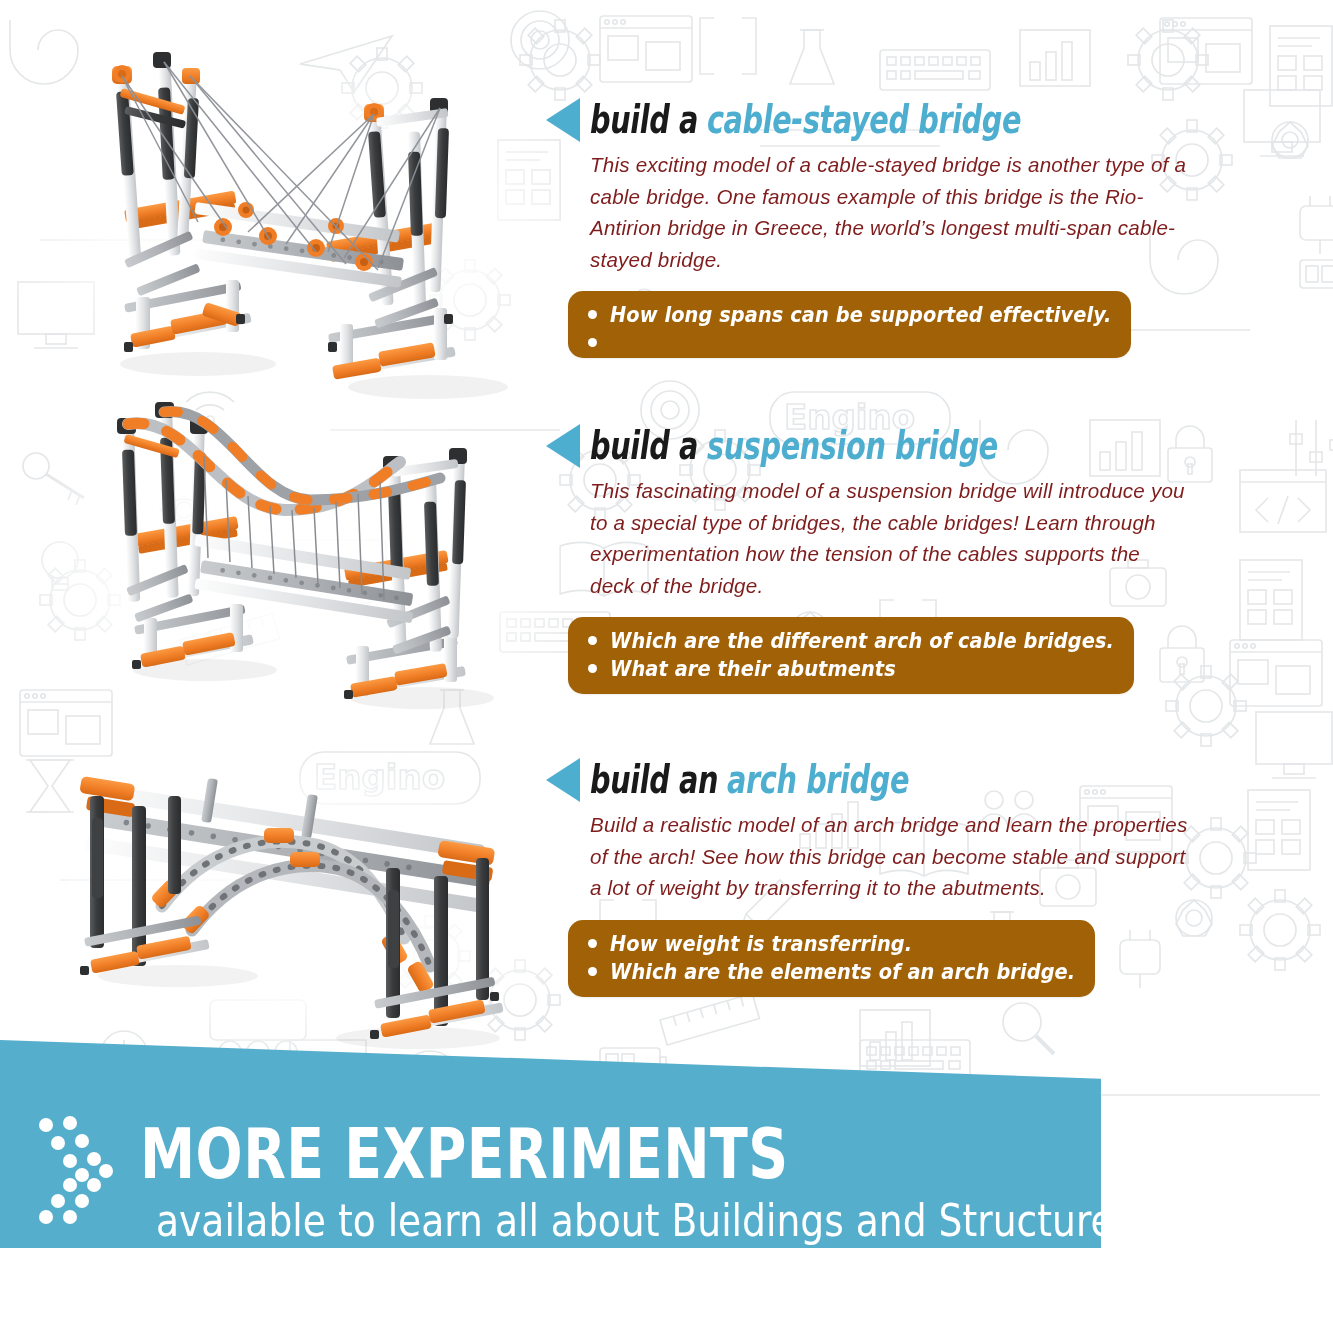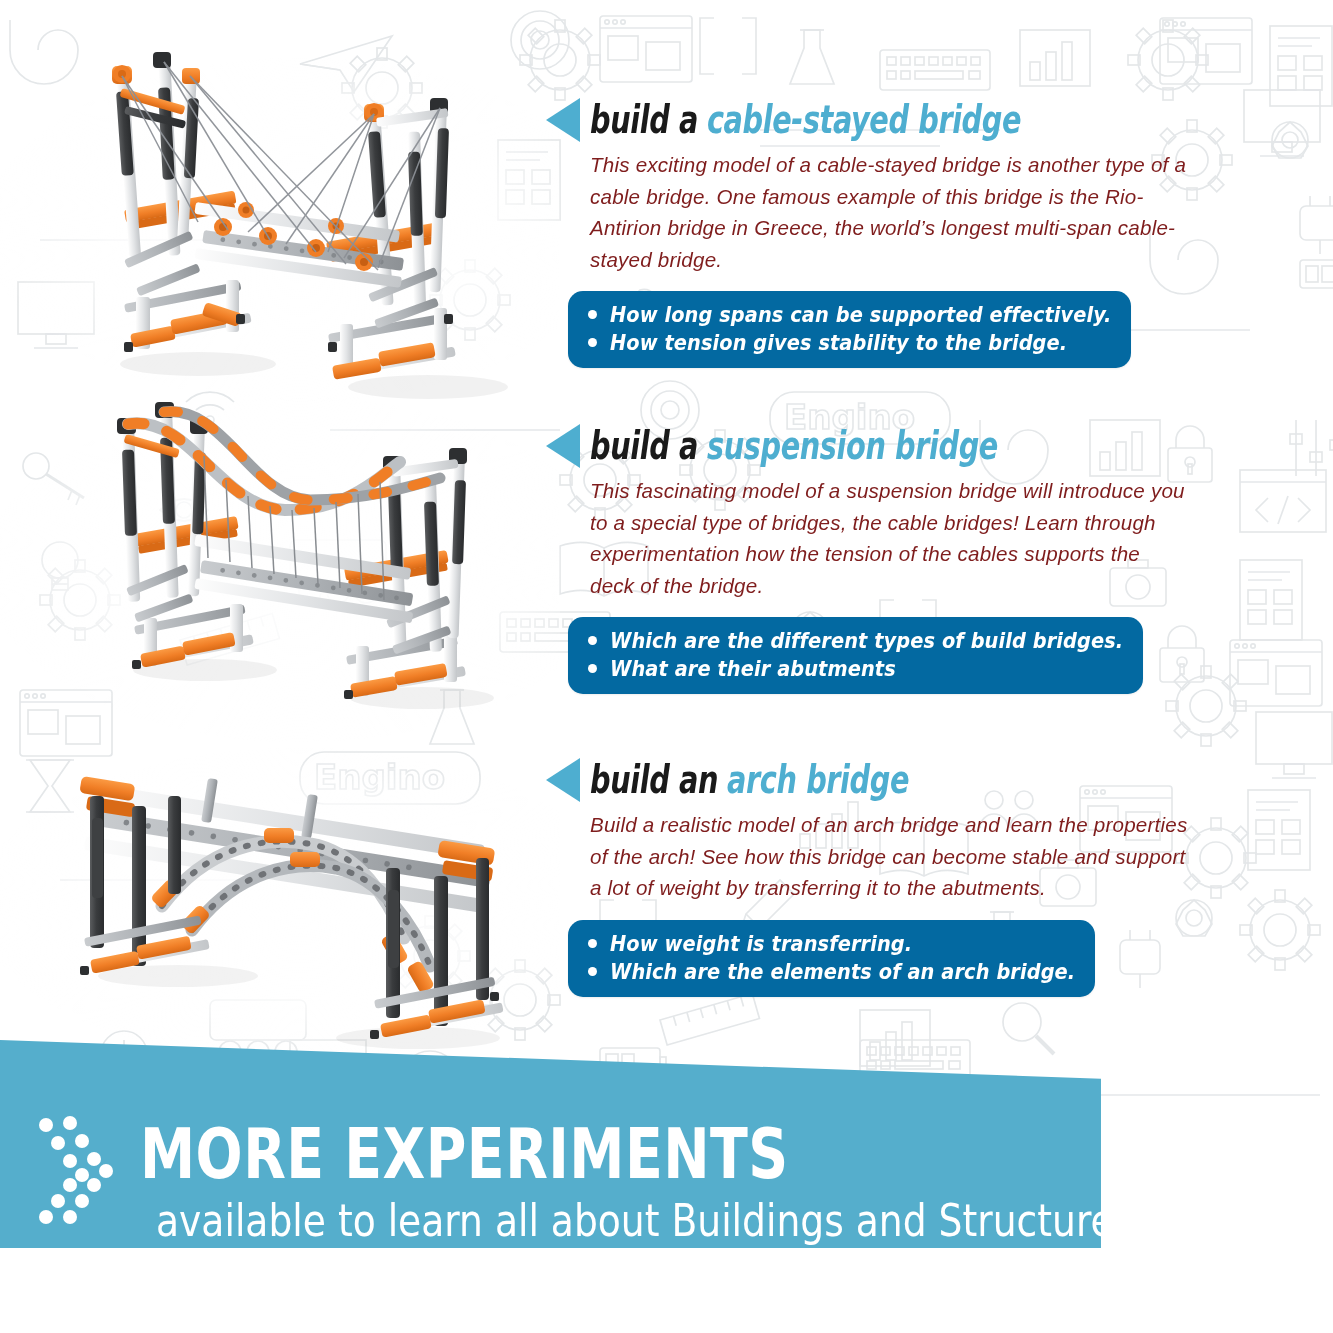--- a/index.html
+++ b/index.html
@@ -61,21 +61,21 @@
     margin-left:44px;
     font-size:20.6px;
     line-height:31.5px;
     color:#7f1d1d;
     width:600px;
     letter-spacing:.01em;
   }
 
   .qbox{
     margin-top:16px;margin-left:22px;
-    background:#0369a1;
+    background:#a16207;
     border-radius:15px;
     padding:10px 20px 11px 20px;
     display:inline-block;
     box-shadow:0 1px 2px rgba(0,0,0,.07);
   }
   .qline{
     display:flex;align-items:flex-start;gap:13px;
     color:#ffffff;
     font-family:"DejaVu Sans Condensed","Liberation Sans Narrow","Liberation Sans",sans-serif;
     font-weight:bold;
@@ -745,38 +745,37 @@
       </div>
     </div>
     <div class="body-txt">This exciting model of a cable-stayed bridge is another type of a cable bridge. One famous example of this bridge is the Rio-Antirion bridge in Greece, the world’s longest multi-span cable-stayed bridge.</div>
     <div class="qbox">
       <div class="qline">
         <span class="dot"></span>
         <span>How long spans can be supported effectively.</span>
       </div>
       <div class="qline">
         <span class="dot"></span>
-        <span>How tension gives stability to the bridge.</span>
       </div>
     </div>
   </div>
 
   <div class="section" id="section-2">
     <div class="head-row">
       <div class="tri"></div>
       <div class="head-txt">
         <span class="head-dark">build a</span>
         <span class="head-blue">suspension bridge</span>
       </div>
     </div>
     <div class="body-txt">This fascinating model of a suspension bridge will introduce you to a special type of bridges, the cable bridges! Learn through experimentation how the tension of the cables supports the deck of the bridge.</div>
     <div class="qbox">
       <div class="qline">
         <span class="dot"></span>
-        <span>Which are the different types of build bridges.</span>
+        <span>Which are the different arch of cable bridges.</span>
       </div>
       <div class="qline">
         <span class="dot"></span>
         <span>What are their abutments</span>
       </div>
     </div>
   </div>
 
   <div class="section" id="section-3">
     <div class="head-row">

